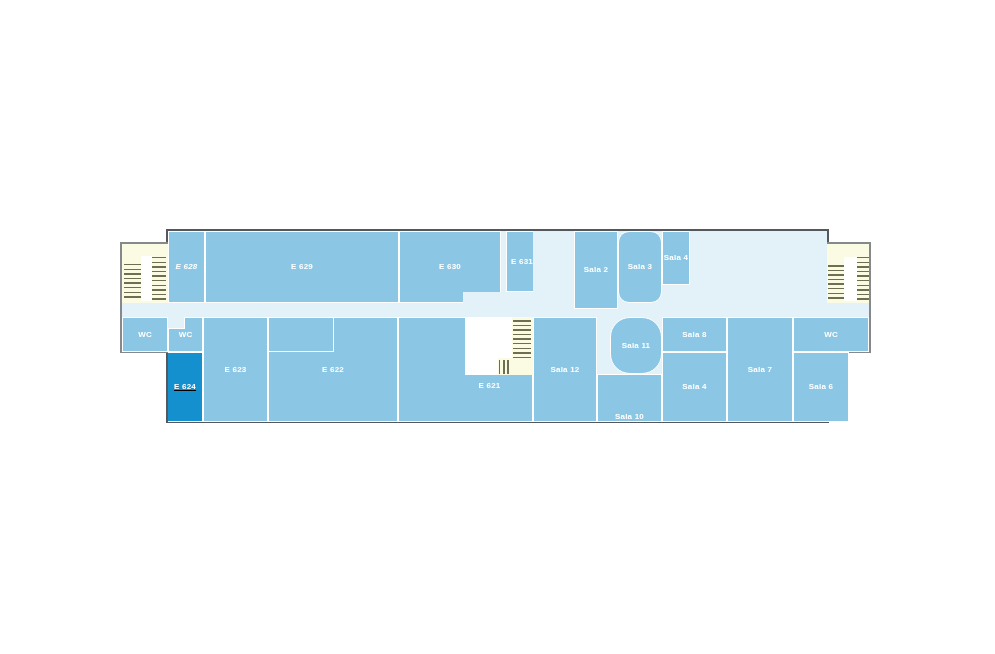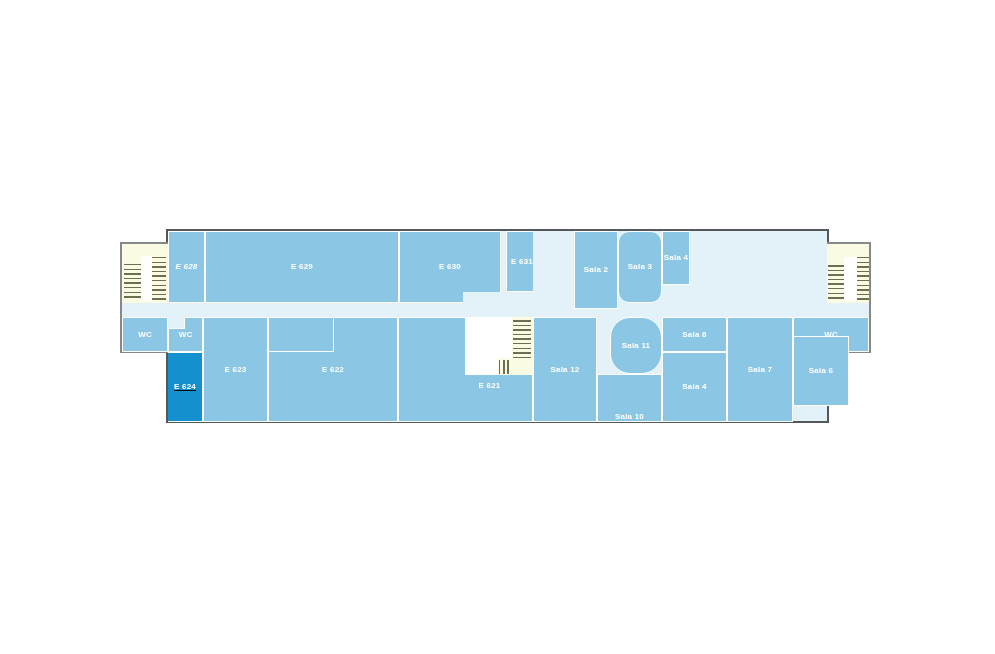--- a/index.html
+++ b/index.html
@@ -116,16 +116,16 @@
     </div>
     <div class="shape room" style="left: 662px; top: 352px; width: 65px; height: 70px;">
       <span class="lbl">Sala 4</span>
     </div>
     <div class="shape room" style="left: 727px; top: 317px; width: 66px; height: 105px;">
       <span class="lbl">Sala 7</span>
     </div>
     <div class="shape room" style="left: 793px; top: 317px; width: 76px; height: 35px;">
       <span class="lbl">WC</span>
     </div>
-    <div class="shape room" style="left: 793px; top: 336px; width: 56px; height: 70px;">
+    <div class="shape room" style="left: 793px; top: 352px; width: 56px; height: 70px;">
       <span class="lbl">Sala 6</span>
     </div>
   </div>
 
 </body></html>

